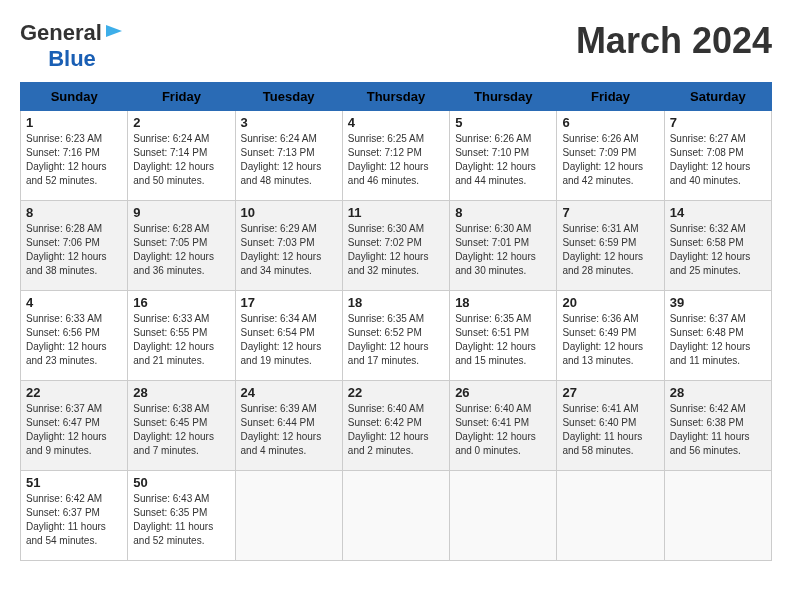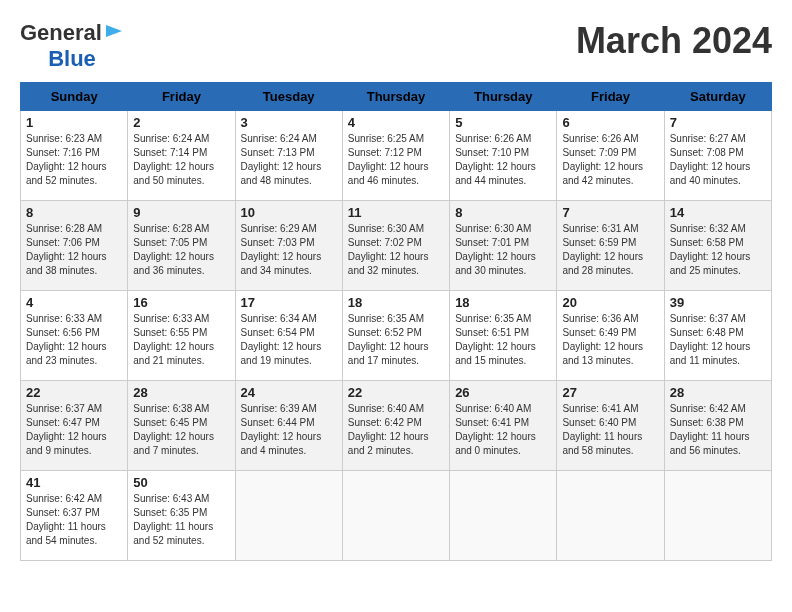--- a/index.html
+++ b/index.html
@@ -343,21 +343,21 @@
         <span class="day-number">28</span>
         <div class="day-info">
           Sunrise: 6:42 AM<br>
           Sunset: 6:38 PM<br>
           Daylight: 11 hours and 56 minutes.
         </div>
       </td>
       </tr>
       <tr>
         <td>
-        <span class="day-number">41</span>
+        <span class="day-number">51</span>
         <div class="day-info">
           Sunrise: 6:42 AM<br>
           Sunset: 6:37 PM<br>
           Daylight: 11 hours and 54 minutes.
         </div>
       </td>
         <td>
         <span class="day-number">50</span>
         <div class="day-info">
           Sunrise: 6:43 AM<br>

